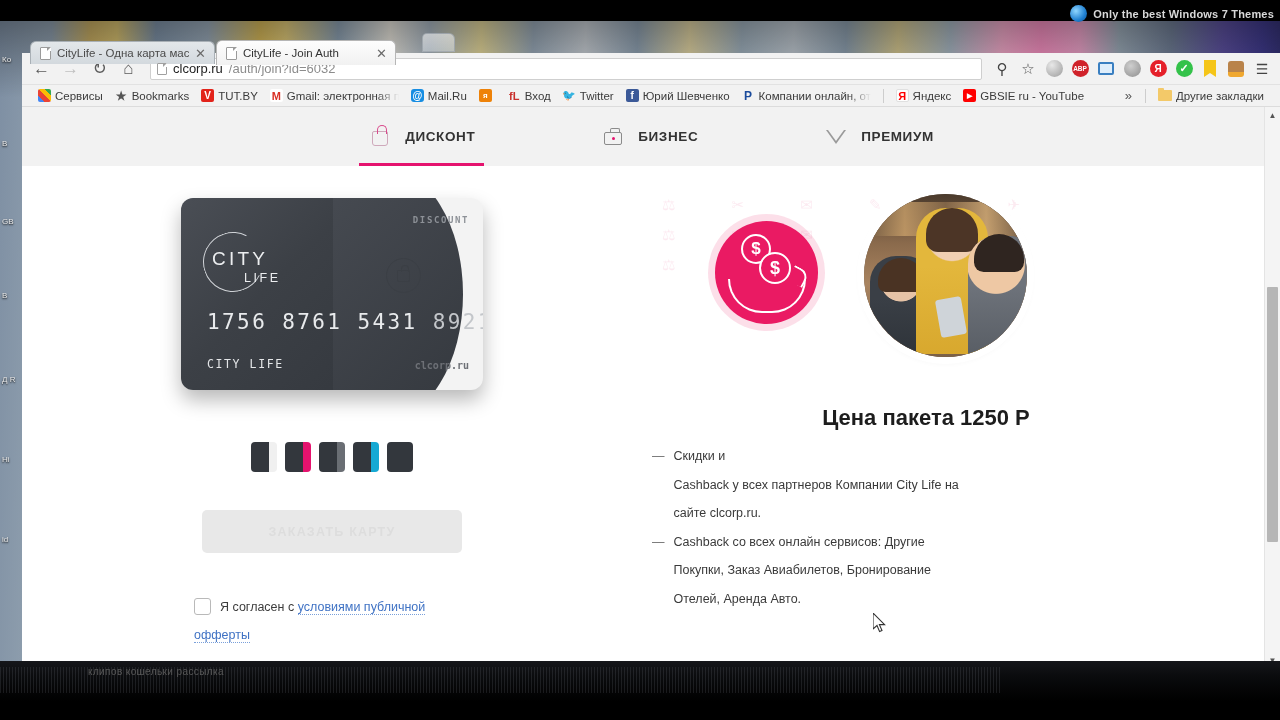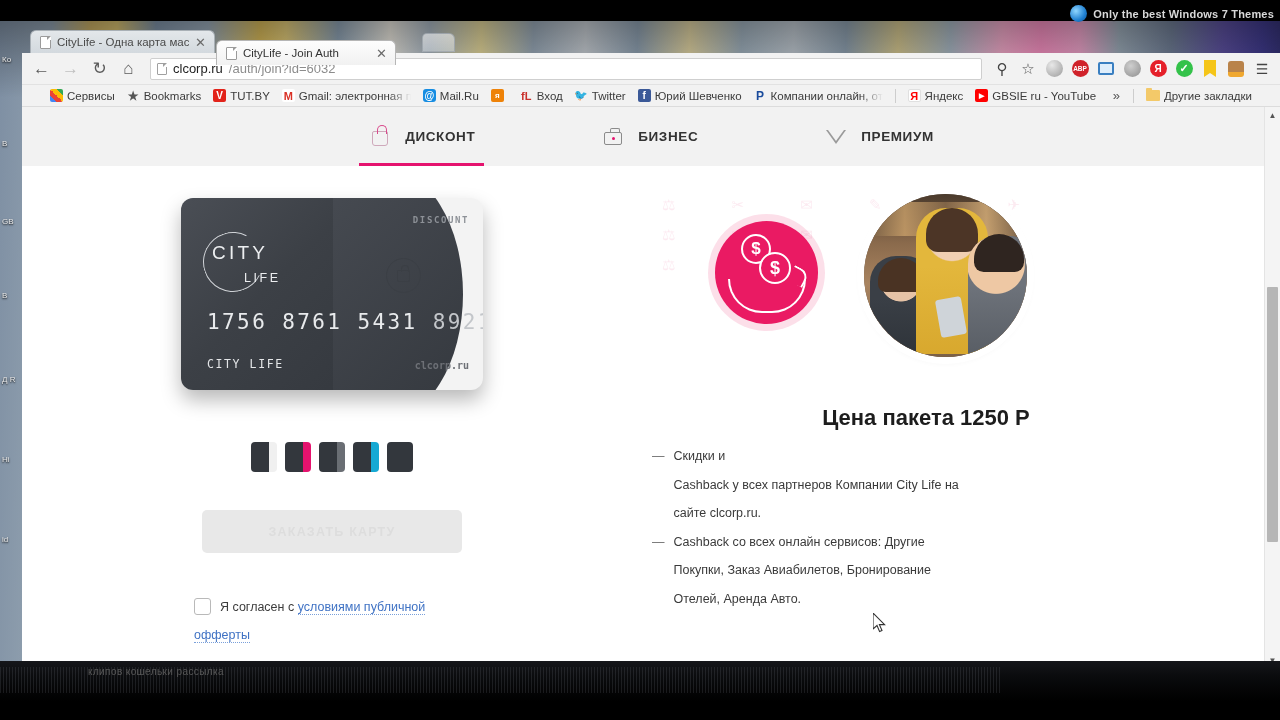--- a/index.html
+++ b/index.html
@@ -58,21 +58,21 @@
   .tabstrip{position:relative;height:29px;}
   .tab{
     position:absolute;top:16px;height:25px;
     background:linear-gradient(180deg,#fdfdfd,#f1f1f1);
     border:1px solid #b6b6b6;border-bottom:none;
     border-radius:6px 6px 0 0;
     display:flex;align-items:center;gap:6px;padding:0 8px 0 9px;
     font-size:11.5px;color:#333;white-space:nowrap;overflow:hidden;
   }
   .tab.inactive{
-    top:6px;height:23px;
+    top:17px;height:23px;
     background:linear-gradient(180deg,#e3e7ea,#d3d9de);
     border-color:#a9b0b6;color:#4a4a4a;
   }
   .tab .tfav{width:11px;height:13px;flex:0 0 auto;position:relative;}
   .tab .tfav:before{content:"";position:absolute;inset:0;
     background:#fff;border:1px solid #9b9b9b;border-radius:1px;}
   .tab .tfav:after{content:"";position:absolute;right:0;top:0;
     border-left:4px solid #9b9b9b;border-bottom:4px solid #fff;}
   .tab .ttitle{flex:1 1 auto;overflow:hidden;text-overflow:clip;}
   .tab .tclose{flex:0 0 auto;font-size:13px;color:#6a6a6a;line-height:1;}
@@ -96,21 +96,21 @@
     border-left:4px solid #a0a0a0;border-bottom:4px solid #fff;}
   .omnibox .host{color:#222;}
   .omnibox .path{color:#8c8c8c;}
   .tbicon{width:24px;height:24px;display:flex;align-items:center;justify-content:center;
     font-size:13px;flex:0 0 auto;}
   .ic-circ{width:17px;height:17px;border-radius:50%;display:flex;align-items:center;
     justify-content:center;font-size:8px;font-weight:bold;color:#fff;}
 
   
   .bmbar{height:22px;background:#f2f2f2;border-bottom:1px solid #dcdcdc;
-    display:flex;align-items:center;padding:0 22px;gap:0;font-size:11.5px;color:#3b3b3b;
+    display:flex;align-items:center;padding:0 10px;gap:0;font-size:11.5px;color:#3b3b3b;
     white-space:nowrap;overflow:hidden;}
   .bm{display:flex;align-items:center;gap:4px;padding:0 6px;height:18px;flex:0 0 auto;}
   .bm .lbl{max-width:112px;overflow:hidden;text-overflow:clip;
      -webkit-mask-image:linear-gradient(90deg,#000 80%,transparent);
      mask-image:linear-gradient(90deg,#000 80%,transparent);}
   .bm .lbl.nofade{-webkit-mask-image:none;mask-image:none;max-width:none;}
   .bmicon{width:13px;height:13px;flex:0 0 auto;display:flex;align-items:center;
     justify-content:center;font-size:10px;font-weight:bold;color:#fff;border-radius:2px;}
   .bm-sep{width:1px;height:14px;background:#cdcdcd;margin:0 6px;flex:0 0 auto;}
   .bm-more{padding:0 7px;color:#555;font-size:13px;flex:0 0 auto;}
@@ -163,21 +163,21 @@
     background:#f3f3f3;box-shadow:0 10px 20px rgba(0,0,0,.28);}
   .card .dark{position:absolute;left:0;top:0;width:200px;height:192px;
     background:linear-gradient(135deg,#4a4e55 0%,#3c4046 45%,#34383e 100%);}
   .card .darkcurve{position:absolute;left:152px;top:-30px;width:130px;height:252px;
     background:linear-gradient(135deg,#474b52,#34383e);
     border-radius:0 60% 60% 0 / 0 50% 50% 0;}
   .card .logo{position:absolute;left:22px;top:40px;width:96px;height:60px;}
   .card .logo .ring{position:absolute;left:0;top:-6px;width:60px;height:60px;
     border:1.6px solid #cfd2d6;border-radius:50%;border-right-color:transparent;
     transform:rotate(-18deg);}
-  .card .logo .city{position:absolute;left:9px;top:4px;font-size:19px;letter-spacing:3.2px;
+  .card .logo .city{position:absolute;left:9px;top:10px;font-size:19px;letter-spacing:3.2px;
     color:#eceef0;font-family:"Liberation Sans",sans-serif;}
   .card .logo .life{position:absolute;left:41px;top:33px;font-size:12.5px;letter-spacing:2.6px;
     color:#eceef0;}
   .card .discount{position:absolute;right:14px;top:17px;font-size:9px;letter-spacing:1.6px;
     color:#8d9197;font-weight:bold;font-family:"DejaVu Sans Mono",monospace;}
   .card .badge{position:absolute;left:205px;top:60px;width:35px;height:35px;border-radius:50%;
     border:1.6px solid #3b3f45;display:flex;align-items:center;justify-content:center;}
   .card .badge .bg2{width:13px;height:12px;border:1.4px solid #3b3f45;border-radius:1px 1px 2px 2px;position:relative;}
   .card .badge .bg2:before{content:"";position:absolute;left:3px;top:-6px;width:6px;height:6px;
     border:1.4px solid #3b3f45;border-bottom:none;border-radius:4px 4px 0 0;}

